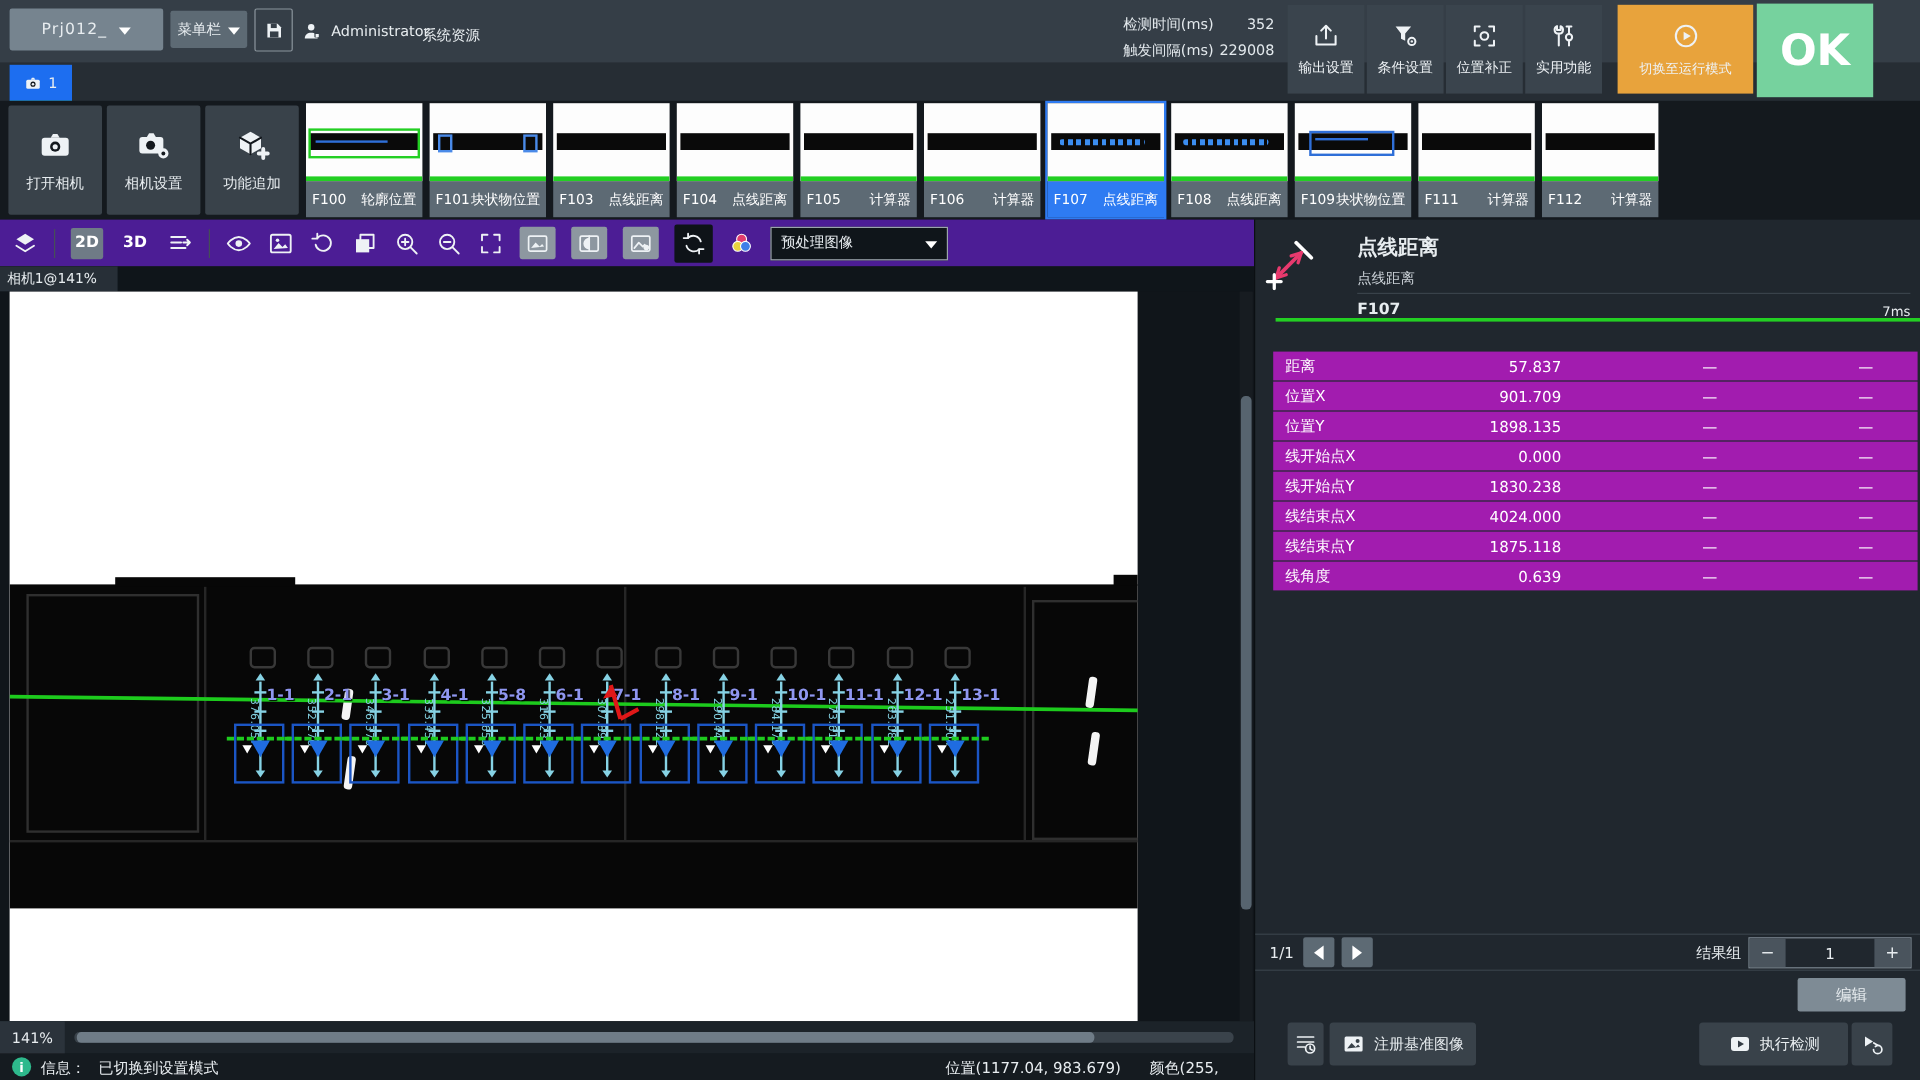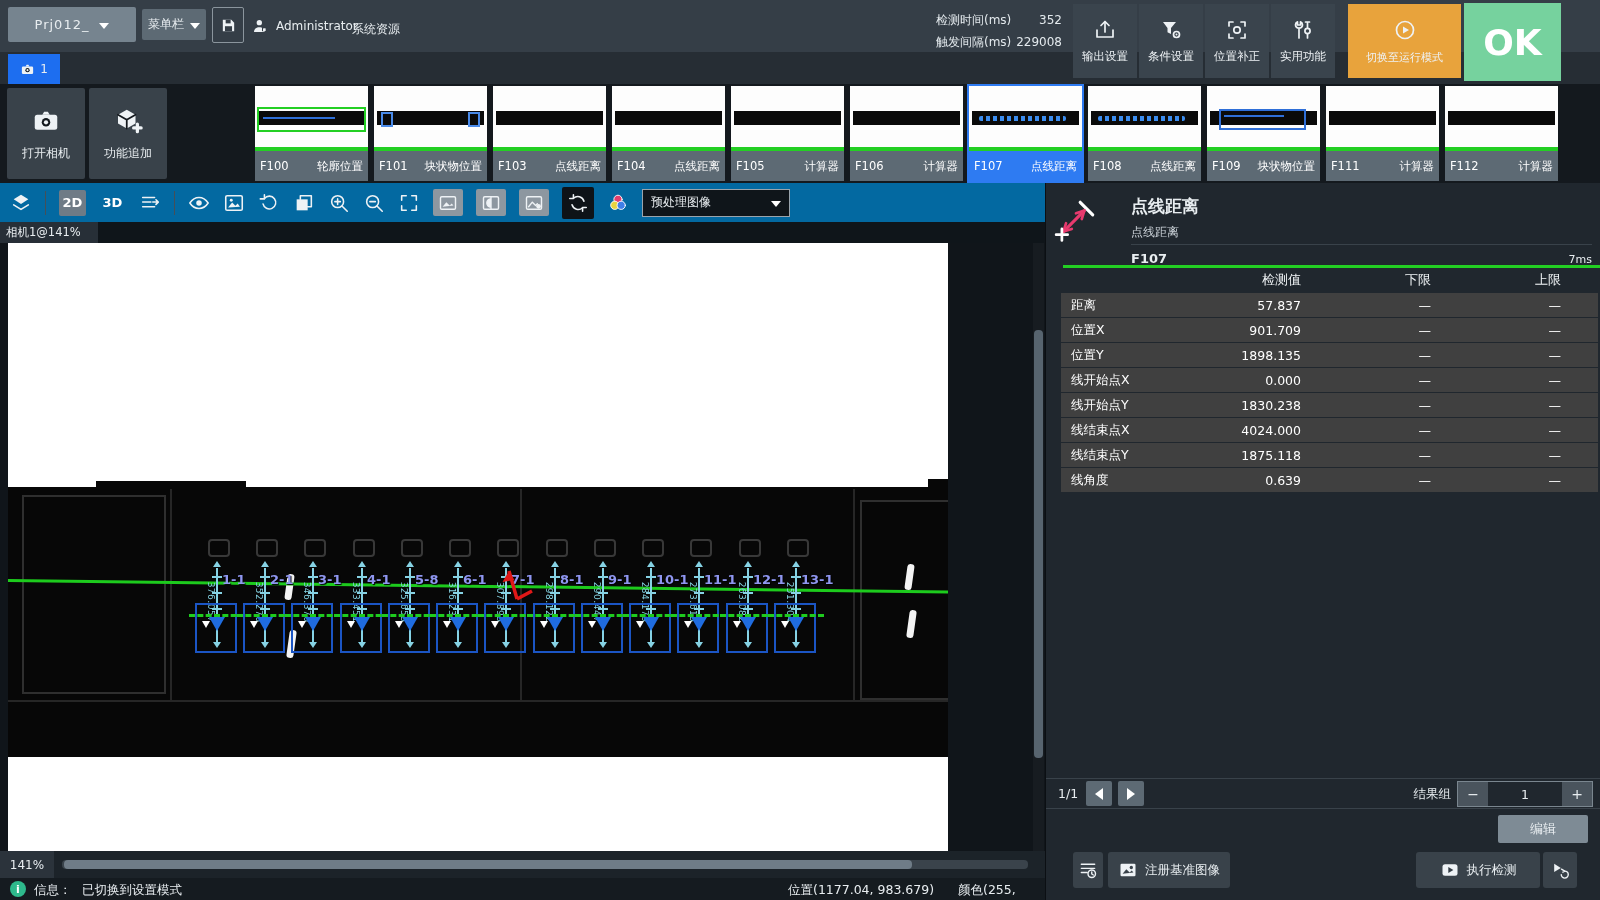--- a/index.html
+++ b/index.html
@@ -39,42 +39,42 @@
   #camera-tab .iwrap{width:15px;height:15px}
 
   
   #fnstrip{position:absolute;left:0;top:84px;width:1600px;height:99px;background:#14191e}
   #tools{position:absolute;left:7px;top:4px;display:flex;gap:4px}
   .tool-btn{width:78px;height:91px;background:#39424a;border-radius:2px;display:flex;flex-direction:column;
       align-items:center;justify-content:center;gap:9px}
   .tool-btn .iwrap{width:30px;height:30px}
   .tool-lbl{font-size:12px}
   #modules{position:absolute;left:255px;top:2px;display:flex;gap:6px}
-  .thumb{width:113px;height:95px;position:relative;cursor:pointer}
+  .thumb{width:97px;height:95px;position:relative;cursor:pointer}
   .thumb.sel{outline:2px solid #2e7bf2}
   .timg{height:65px;background:#fdfdfd;position:relative;overflow:hidden}
   .tstrip{position:absolute;left:3px;right:3px;top:25px;height:14px;background:#0a0a0a}
   .tstatus{position:absolute;left:0;right:0;bottom:0;height:4px;background:#23cf23}
   .tlabel{height:30px;background:#5d6a74;display:flex;align-items:center;justify-content:space-between;
       padding:0 5px;font-size:11.5px;color:#fff}
   .thumb.sel .tlabel{background:#2e7bf2}
   .tov{position:absolute;left:0;top:0;right:0;bottom:0}
   .ov-contour{left:2px;right:2px;top:21px;bottom:auto;height:21px;border:2px solid #23cf23}
   .ov-contour:after{content:"";position:absolute;left:4px;right:28%;top:8px;height:2px;background:#2f6fd8}
   .ov-clips:before,.ov-clips:after{content:"";position:absolute;top:26px;width:8px;height:11px;border:2px solid #4a8ae8}
   .ov-clips:before{left:7px}.ov-clips:after{right:7px}
   .ov-pair:before,.ov-pair:after{content:"";position:absolute;left:18px;width:56px;height:11px;border:2px solid #4a90f0}
   .ov-pair:before{top:11px}.ov-pair:after{top:26px}
   .ov-dots{left:10px;right:16px;top:30px;bottom:auto;height:5px;
       background:repeating-linear-gradient(90deg,#3b8df0 0 4px,transparent 4px 7px);border-radius:2px}
   .ov-wide{left:12px;right:14px;top:23px;bottom:auto;height:17px;border:2px solid #2f6fd8}
   .ov-wide:after{content:"";position:absolute;left:3px;right:20px;top:4px;height:2px;background:#2f6fd8}
 
   
-  #vtoolbar{position:absolute;left:0;top:183px;width:1045px;height:39px;background:#0369a1;display:flex;
+  #vtoolbar{position:absolute;left:0;top:183px;width:1045px;height:39px;background:#4c1d95;display:flex;
       align-items:center;padding-left:10px;gap:13px;box-sizing:border-box}
   .tbi{width:22px;height:22px;cursor:pointer}
   .tsep{width:1px;height:24px;background:#454f58}
   .mode-btn{width:27px;height:26px;border-radius:2px;display:flex;align-items:center;justify-content:center;
       font-size:13px;font-weight:bold;color:#fff;cursor:pointer}
   .mode-btn.active{background:#6f7b86}
   .litebtn{width:30px;height:27px;background:#8d97a0;border-radius:2px;display:flex;align-items:center;
       justify-content:center;cursor:pointer}
   .litebtn .iwrap{width:20px;height:20px}
   #refresh-btn{width:32px;height:32px;background:#0e1318;border-radius:2px;display:flex;align-items:center;
@@ -131,21 +131,21 @@
   #p-title{position:absolute;left:85px;top:12px;font-size:17px;font-weight:bold}
   #p-sub{position:absolute;left:85px;top:41px;font-size:12px;color:#ccd3d9}
   #p-sep{position:absolute;left:85px;top:61px;right:8px;height:1px;background:#39424a}
   #p-fid{position:absolute;left:85px;top:68px;font-size:13px;font-weight:bold}
   #p-time{position:absolute;right:8px;top:70px;font-size:11px}
   #p-green{position:absolute;left:17px;top:82px;right:0;height:3px;background:#23cf23}
   .rgrid{display:grid;grid-template-columns:125px 115px 130px 130px;padding-right:37px;box-sizing:border-box;width:537px}
   #r-head{position:absolute;left:15px;top:88px;height:20px;font-size:13px;color:#f0f4f6}
   #r-head div{text-align:right}
   #result-rows{position:absolute;left:15px;top:110px}
-  .rrow{height:24px;margin-bottom:1px;background:#404040;align-items:center;font-size:12.5px;color:#fff}
+  .rrow{height:24px;margin-bottom:1px;background:#a21caf;align-items:center;font-size:12.5px;color:#fff}
   .rrow div{text-align:right}
   .rrow .rname{text-align:left;padding-left:10px}
   #pager-row{position:absolute;left:0;top:595px;width:555px;height:29px;border-top:1px solid #39424a;border-bottom:1px solid #39424a}
   #pager-lbl{position:absolute;left:12px;top:7px;font-size:12.5px}
   .pg-btn{position:absolute;top:2px;width:26px;height:25px;background:#5d6a74;border-radius:2px;display:flex;align-items:center;justify-content:center;cursor:pointer}
   #pg-prev{left:40px}#pg-next{left:72px}
   .tri-l{width:0;height:0;border-top:6px solid transparent;border-bottom:6px solid transparent;border-right:8px solid #fff}
   .tri-r{width:0;height:0;border-top:6px solid transparent;border-bottom:6px solid transparent;border-left:8px solid #fff}
   #rg-lbl{position:absolute;right:150px;top:7px;font-size:12.5px}
   #rg-stepper{position:absolute;right:8px;top:2px;width:134px;height:24px;border:1px solid #7a868f;display:flex}
@@ -274,20 +274,32 @@
       <div class="tool-btn">
         <div class="iwrap">
           <svg class="ic" viewBox="0 0 24 24">
             <rect x="3" y="7" width="18" height="12" rx="2" fill="#eef2f5" stroke="none"></rect>
             <path d="M9 7l1.5-2.5h3L15 7" fill="#eef2f5" stroke="none"></path>
             <circle cx="12" cy="13" r="3.4" fill="#14191e" stroke="none"></circle>
             <circle cx="12" cy="13" r="1.7" fill="#eef2f5" stroke="none"></circle>
           </svg>
         </div>
         <div class="tool-lbl">打开相机</div>
+      </div>
+      <div class="tool-btn">
+        <div class="iwrap">
+          <svg class="ic" viewBox="0 0 24 24">
+            <rect x="2.5" y="6.5" width="16" height="11" rx="2" fill="#eef2f5" stroke="none"></rect>
+            <path d="M7.5 6.5L9 4h3l1.5 2.5" fill="#eef2f5" stroke="none"></path>
+            <circle cx="10" cy="12" r="3" fill="#14191e" stroke="none"></circle>
+            <circle cx="18.5" cy="17.5" r="3.4" fill="#eef2f5" stroke="none"></circle>
+            <circle cx="18.5" cy="17.5" r="1.3" fill="#14191e" stroke="none"></circle>
+          </svg>
+        </div>
+        <div class="tool-lbl">相机设置</div>
       </div>
       <div class="tool-btn">
         <div class="iwrap">
           <svg class="ic" viewBox="0 0 24 24">
             <path d="M11 3l7 4v7l-7 4-7-4V7z" fill="#eef2f5" stroke="none"></path>
             <path d="M4 7l7 4 7-4M11 11v7" stroke="#14191e" stroke-width="1.4"></path>
             <path d="M16.5 17.5h6M19.5 14.5v6" stroke="#eef2f5" stroke-width="2.6"></path>
           </svg>
         </div>
         <div class="tool-lbl">功能追加</div>
@@ -745,26 +757,20 @@
       <path d="M3 37h11M8.5 31.5v11" stroke="#fff" stroke-width="2.6" fill="none" stroke-linecap="round"></path>
     </svg>
   </div>
   <div id="p-title">点线距离</div>
   <div id="p-sub">点线距离</div>
   <div id="p-sep"></div>
   <div id="p-fid">F107</div>
   <div id="p-time">7ms</div>
   <div id="p-green"></div>
 
-  <div id="r-head" class="rgrid">
-    <div></div>
-    <div>检测值</div>
-    <div>下限</div>
-    <div>上限</div>
-  </div>
   <div id="result-rows">
       <div class="rrow rgrid">
         <div class="rname">距离</div>
         <div>57.837</div>
         <div>—</div>
         <div>—</div>
       </div>
       <div class="rrow rgrid">
         <div class="rname">位置X</div>
         <div>901.709</div>

